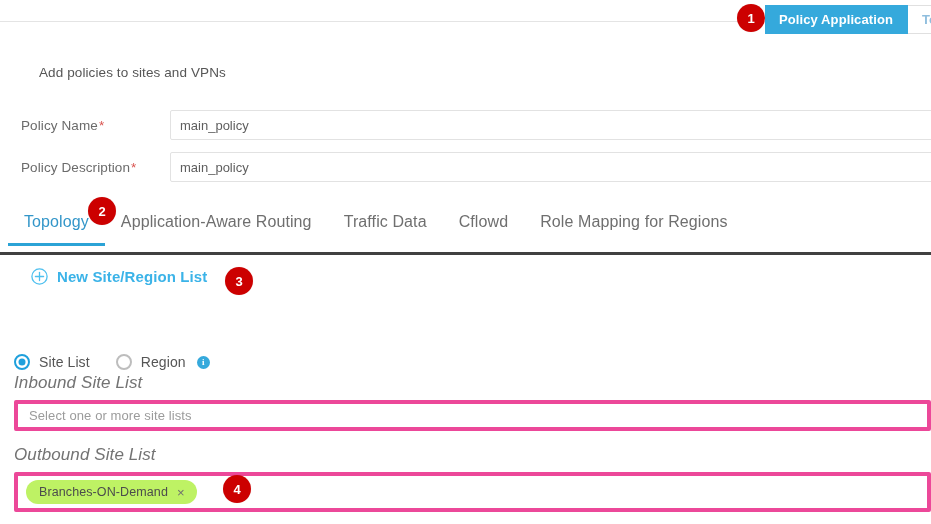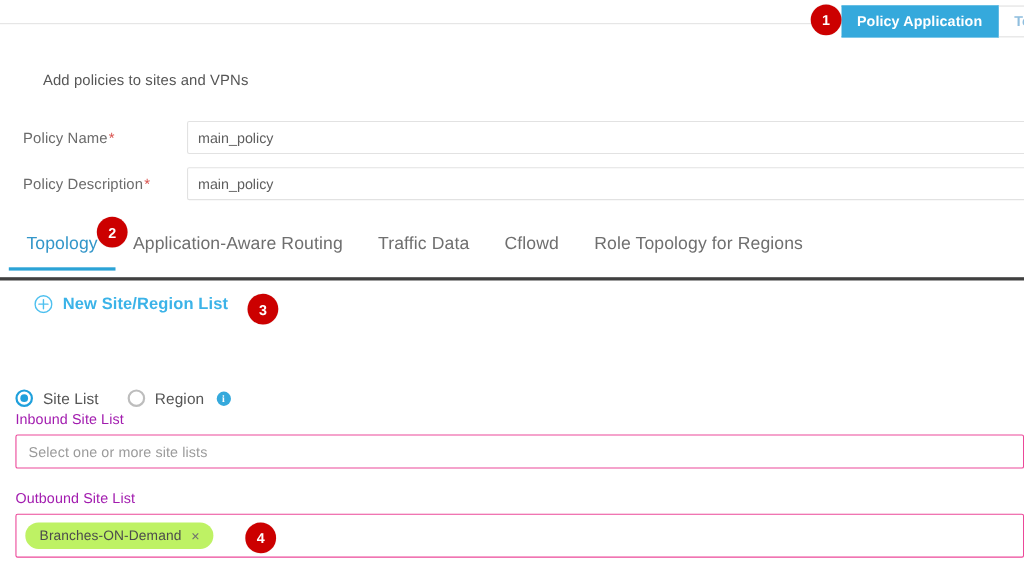--- a/index.html
+++ b/index.html
@@ -263,29 +263,30 @@
     cursor: pointer;
     flex: 0 0 13px;
   }
 
   
   .field-block { position: absolute; left: 14px; width: 917px; }
   #block-inbound  { top: 333px; }
   #block-outbound { top: 405px; }
 
   .field-caption {
-    font-size: 13px;
-    color: #a21caf;
+    font-size: 17px;
+    color: #737373;
     margin-bottom: 7px;
     letter-spacing: 0.1px;
+    font-style: italic;
   }
   .select-box {
     width: 917px;
     min-height: 31px;
-    border: 1px solid #ec4899;
+    border: 4px solid #ec4899;
     background: #ffffff;
     border-radius: 2px;
     display: flex;
     align-items: center;
     padding: 0 8px;
   }
   .select-box.tall {
     min-height: 40px;
     align-items: center;
   }
@@ -358,21 +359,21 @@
     <div class="subtab">
       <span>Application-Aware Routing</span>
     </div>
     <div class="subtab">
       <span>Traffic Data</span>
     </div>
     <div class="subtab">
       <span>Cflowd</span>
     </div>
     <div class="subtab">
-      <span>Role Topology for Regions</span>
+      <span>Role Mapping for Regions</span>
     </div>
   </div>
 
   <div class="new-list-link">
     <svg class="circle-plus" viewBox="0 0 17 17">
       <circle cx="8.5" cy="8.5" r="7.6" fill="none" stroke="#4ec0ef" stroke-width="1.3"></circle>
       <line x1="8.5" y1="4.4" x2="8.5" y2="12.6" stroke="#4ec0ef" stroke-width="1.3" stroke-linecap="round"></line>
       <line x1="4.4" y1="8.5" x2="12.6" y2="8.5" stroke="#4ec0ef" stroke-width="1.3" stroke-linecap="round"></line>
     </svg>
     <span class="new-list-label">New Site/Region List</span>

